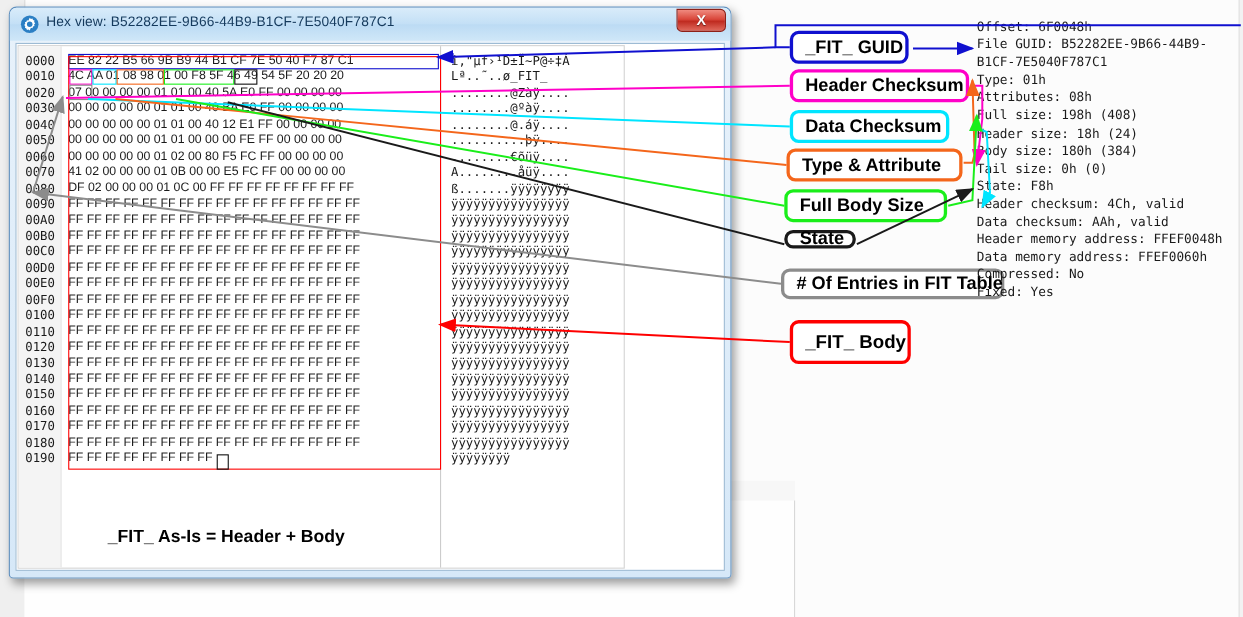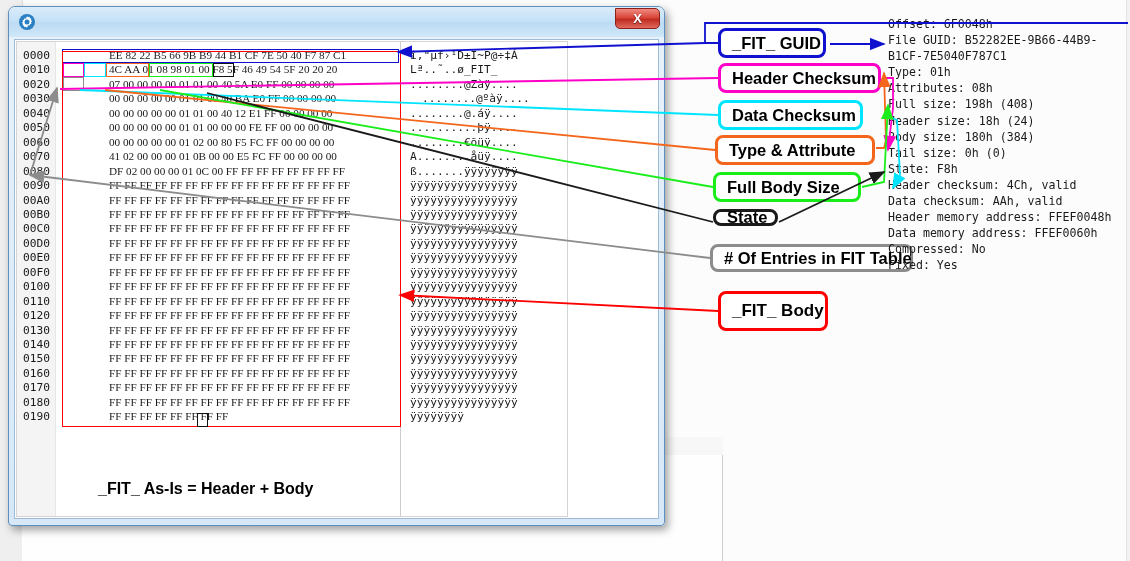--- a/index.html
+++ b/index.html
@@ -50,21 +50,21 @@
     position:absolute;left:5px;top:32px;width:645px;height:480px;
     background:#fff;border:1px solid #9dbbd4;box-sizing:border-box;
   }
   #client-inner{
     position:absolute;left:1px;top:1px;width:552px;height:476px;
     background:#fff;border:1px solid #d4d4d4;box-sizing:border-box;
   }
   #gutter{position:absolute;left:0;top:0;width:38px;height:474px;background:#f4f4f4;border-right:1px solid #e6e6e6;}
   #vdivider{position:absolute;left:383px;top:0;width:1px;height:474px;background:#cccccc;}
   .hexoff{position:absolute;left:6px;font-family:"DejaVu Sans Mono", monospace;font-size:11.2px;color:#1a1a1a;}
-  .hexbytes{position:absolute;left:45px;font-family:Liberation Serif, serif;font-size:11.2px;color:#1a1a1a;white-space:pre;padding-left:47px;}
+  .hexbytes{position:absolute;left:45px;font-family:Liberation Sans, sans-serif;font-size:11.2px;color:#1a1a1a;white-space:pre;}
   .hexascii{position:absolute;left:393px;font-family:"DejaVu Sans Mono", monospace;font-size:11.2px;color:#1a1a1a;white-space:pre;}
 
   
   .obox{position:absolute;box-sizing:border-box;pointer-events:none;}
 
   
   .callout{
     position:absolute;box-sizing:border-box;background:#ffffff;
     border-radius:8px;border:3px solid #000;
     font-family:"Liberation Sans", sans-serif;font-weight:bold;
@@ -102,40 +102,41 @@
 <div id="hexwin">
 
   <div id="titlebar">
     <div id="win-icon">
       <svg width="18" height="18" viewBox="0 0 18 18">
         <circle cx="9" cy="9" r="8" fill="#2b7fc4"></circle>
         <path d="M9 3.2l1.1 1.0 1.4-.4.5 1.4 1.4.5-.4 1.4 1.0 1.1-1.0 1.1.4 1.4-1.4.5-.5 1.4-1.4-.4L9 14.8 7.9 13.8l-1.4.4-.5-1.4-1.4-.5.4-1.4L4 9.7l1.0-1.1-.4-1.4 1.4-.5.5-1.4 1.4.4z" fill="#ffffff"></path>
         <circle cx="9" cy="9" r="2.5" fill="#2b7fc4"></circle>
       </svg>
     </div>
+    <div id="win-title">Hex view: B52282EE-9B66-44B9-B1CF-7E5040F787C1</div>
     <div id="close-btn">X</div>
   </div>
 
   <div id="client">
     <div id="client-inner">
       <div id="gutter"></div>
       <div id="vdivider"></div>
       <div id="hexrows">
           <div class="hexoff" style="top: 7px;">0000</div>
           <div class="hexbytes" style="top: 7px;">EE 82 22 B5 66 9B B9 44 B1 CF 7E 50 40 F7 87 C1</div>
           <div class="hexascii" style="top: 7px;">î‚"µf›¹D±Ï~P@÷‡Á</div>
           <div class="hexoff" style="top: 21.45px;">0010</div>
           <div class="hexbytes" style="top: 21.45px;">4C AA 01 08 98 01 00 F8 5F 46 49 54 5F 20 20 20</div>
           <div class="hexascii" style="top: 21.45px;">Lª..˜..ø_FIT_   </div>
           <div class="hexoff" style="top: 35.9px;">0020</div>
           <div class="hexbytes" style="top: 35.9px;">07 00 00 00 00 01 01 00 40 5A E0 FF 00 00 00 00</div>
           <div class="hexascii" style="top: 35.9px;">........@Zàÿ....</div>
           <div class="hexoff" style="top: 50.35px;">0030</div>
           <div class="hexbytes" style="top: 50.35px;">00 00 00 00 00 01 01 00 40 BA E0 FF 00 00 00 00</div>
-          <div class="hexascii" style="top: 50.35px; margin-left: 12px;">........@ºàÿ....</div>
+          <div class="hexascii" style="top: 50.35px;">........@ºàÿ....</div>
           <div class="hexoff" style="top: 64.8px;">0040</div>
           <div class="hexbytes" style="top: 64.8px;">00 00 00 00 00 01 01 00 40 12 E1 FF 00 00 00 00</div>
           <div class="hexascii" style="top: 64.8px;">........@.áÿ....</div>
           <div class="hexoff" style="top: 79.25px;">0050</div>
           <div class="hexbytes" style="top: 79.25px;">00 00 00 00 00 01 01 00 00 00 FE FF 00 00 00 00</div>
           <div class="hexascii" style="top: 79.25px;">..........þÿ....</div>
           <div class="hexoff" style="top: 93.7px;">0060</div>
           <div class="hexbytes" style="top: 93.7px;">00 00 00 00 00 01 02 00 80 F5 FC FF 00 00 00 00</div>
           <div class="hexascii" style="top: 93.7px;">........€õüÿ....</div>
           <div class="hexoff" style="top: 108.15px;">0070</div>

